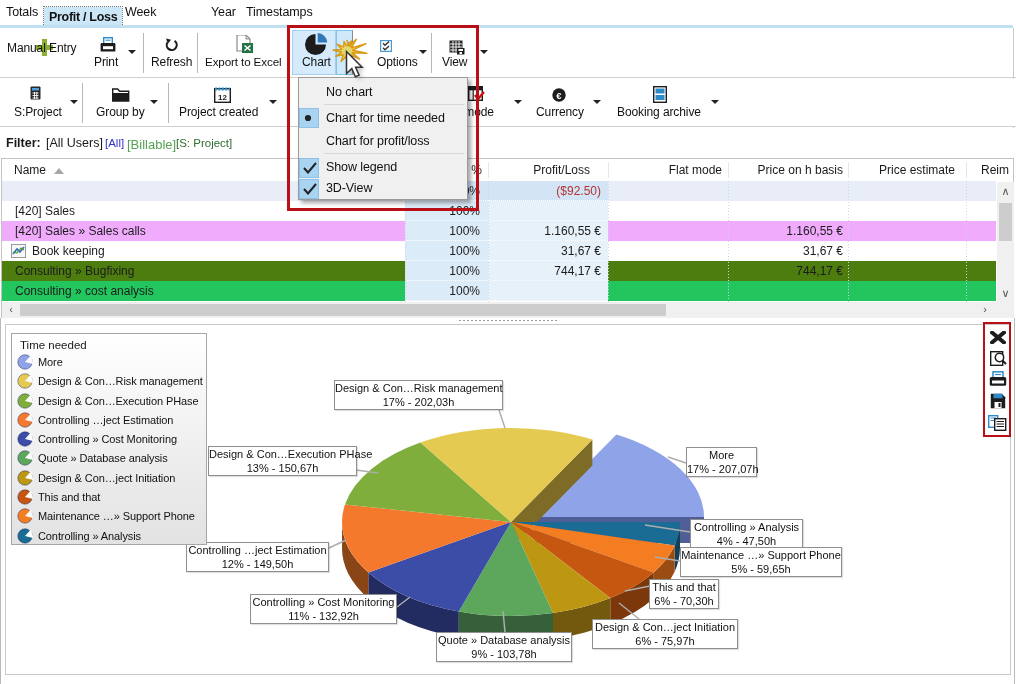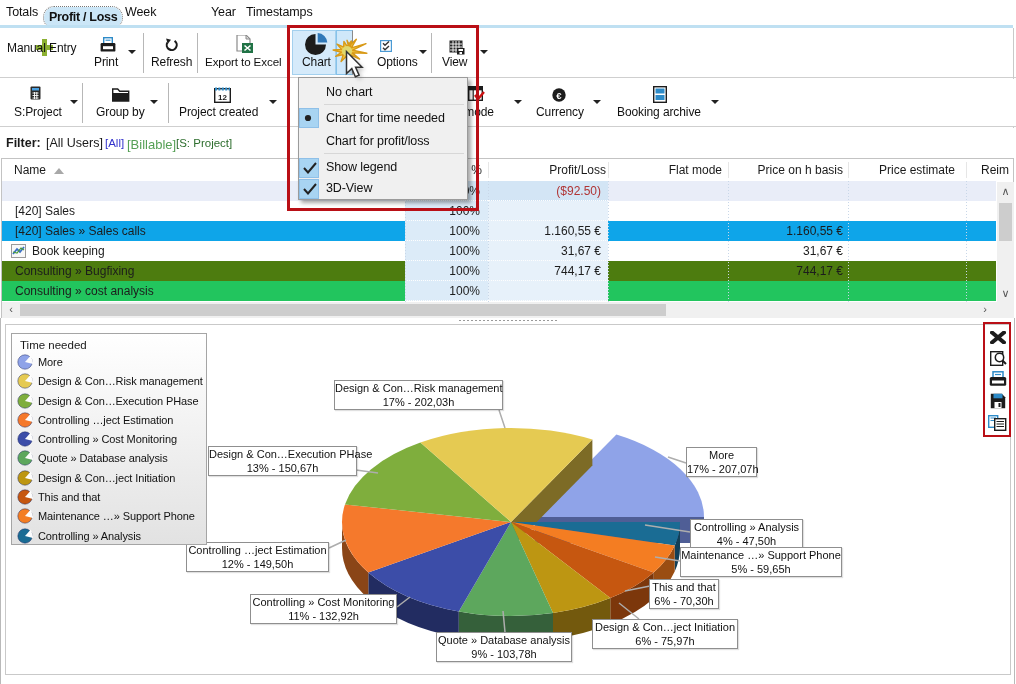--- a/index.html
+++ b/index.html
@@ -57,21 +57,21 @@
 
 
 #ricons { position:absolute; }
 </style>
 </head>
 <body>
 <div id="page">
 
 <div id="tabs">
   <div class="tab" style="left:6px;">Totals</div>
-  <div class="tab sel" style="left:44px; top:7px;border-radius:10px;">Profit / Loss</div>
+  <div class="tab sel" style="left:44px; top:7px;">Profit / Loss</div>
   <div class="tab" style="left:125px;">Week</div>
   <div class="tab" style="left:164px;margin-top:24px;">Month</div>
   <div class="tab" style="left:211px;">Year</div>
   <div class="tab" style="left:246px;">Timestamps</div>
 </div>
 <div id="bluestrip"></div>
 
 <div id="tb1">
 
   <svg class="abs" style="left:36px; top:11px;" width="17" height="17">
@@ -190,21 +190,21 @@
   <span style="position:absolute; left:176px; top:9px; font-size:11.5px; color:#2e6e2e;">[S: Project]</span>
 </div>
 
 <div id="tbl">
 
   <div class="hdrcell" style="left:12px;">Name</div>
   <svg class="abs" style="left:52px; top:9px;" width="10" height="6">
         <path d="M5 0 L10 6 H0 Z" fill="#a8a8a8"></path>
       </svg>
   <div class="hdrcell cellr" style="left:380px; width:100px;">%</div>
-  <div class="hdrcell cellr" style="left:504px; width:100px;">Profit/Loss</div>
+  <div class="hdrcell cellr" style="left:488px; width:100px;">Profit/Loss</div>
   <div class="hdrcell cellr" style="left:620px; width:100px;">Flat mode</div>
   <div class="hdrcell cellr" style="left:740px; width:101px;">Price on h basis</div>
   <div class="hdrcell cellr" style="left:853px; width:100px;">Price estimate</div>
   <div class="hdrcell" style="left:979px;">Reim</div>
   <div style="position:absolute; left:0; top:22px; width:994px; height:1px; background:#e3e3e3;"></div>
       <div style="position:absolute; left:403px; top:3px; width:1px; height:16px; background:#e6e6e6;"></div>
       <div style="position:absolute; left:486px; top:3px; width:1px; height:16px; background:#e6e6e6;"></div>
       <div style="position:absolute; left:606px; top:3px; width:1px; height:16px; background:#e6e6e6;"></div>
       <div style="position:absolute; left:726px; top:3px; width:1px; height:16px; background:#e6e6e6;"></div>
       <div style="position:absolute; left:846px; top:3px; width:1px; height:16px; background:#e6e6e6;"></div>
@@ -216,21 +216,21 @@
 <div class="colblue" style="left:486px; width:120px; background:#d3e5f5; border-bottom:1px dotted #fdfdfd;"></div>
 <div class="cellr" style="left:378px; width:100px;">100%</div>
 <div class="cellr" style="left:499px; width:100px; color:#b03434;">($92.50)</div>
 </div>
 <div class="row" style="top:42px; background:#ffffff;">
 <div class="colblue" style="left:403px; width:83px; background:#dcebf8; border-bottom:1px dotted #fdfdfd;"></div>
 <div class="colblue" style="left:486px; width:120px; background:#e7f1fa; border-bottom:1px dotted #fdfdfd;"></div>
 <div style="position:absolute; left:13px;">[420] Sales</div>
 <div class="cellr" style="left:378px; width:100px;">100%</div>
 </div>
-<div class="row" style="top:62px; background:#0ea5e9;">
+<div class="row" style="top:62px; background:#f0abfc;">
 <div class="colblue" style="left:403px; width:83px; background:#dcebf8; border-bottom:1px dotted #fdfdfd;"></div>
 <div class="colblue" style="left:486px; width:120px; background:#e7f1fa; border-bottom:1px dotted #fdfdfd;"></div>
 <div style="position:absolute; left:13px;">[420] Sales » Sales calls</div>
 <div class="cellr" style="left:378px; width:100px;">100%</div>
 <div class="cellr" style="left:499px; width:100px;">1.160,55 €</div>
 <div class="cellr" style="left:741px; width:100px;">1.160,55 €</div>
 </div>
 <div class="row" style="top:82px; background:#ffffff;">
 <div class="colblue" style="left:403px; width:83px; background:#dcebf8; border-bottom:1px dotted #fdfdfd;"></div>
 <div class="colblue" style="left:486px; width:120px; background:#e7f1fa; border-bottom:1px dotted #fdfdfd;"></div>

